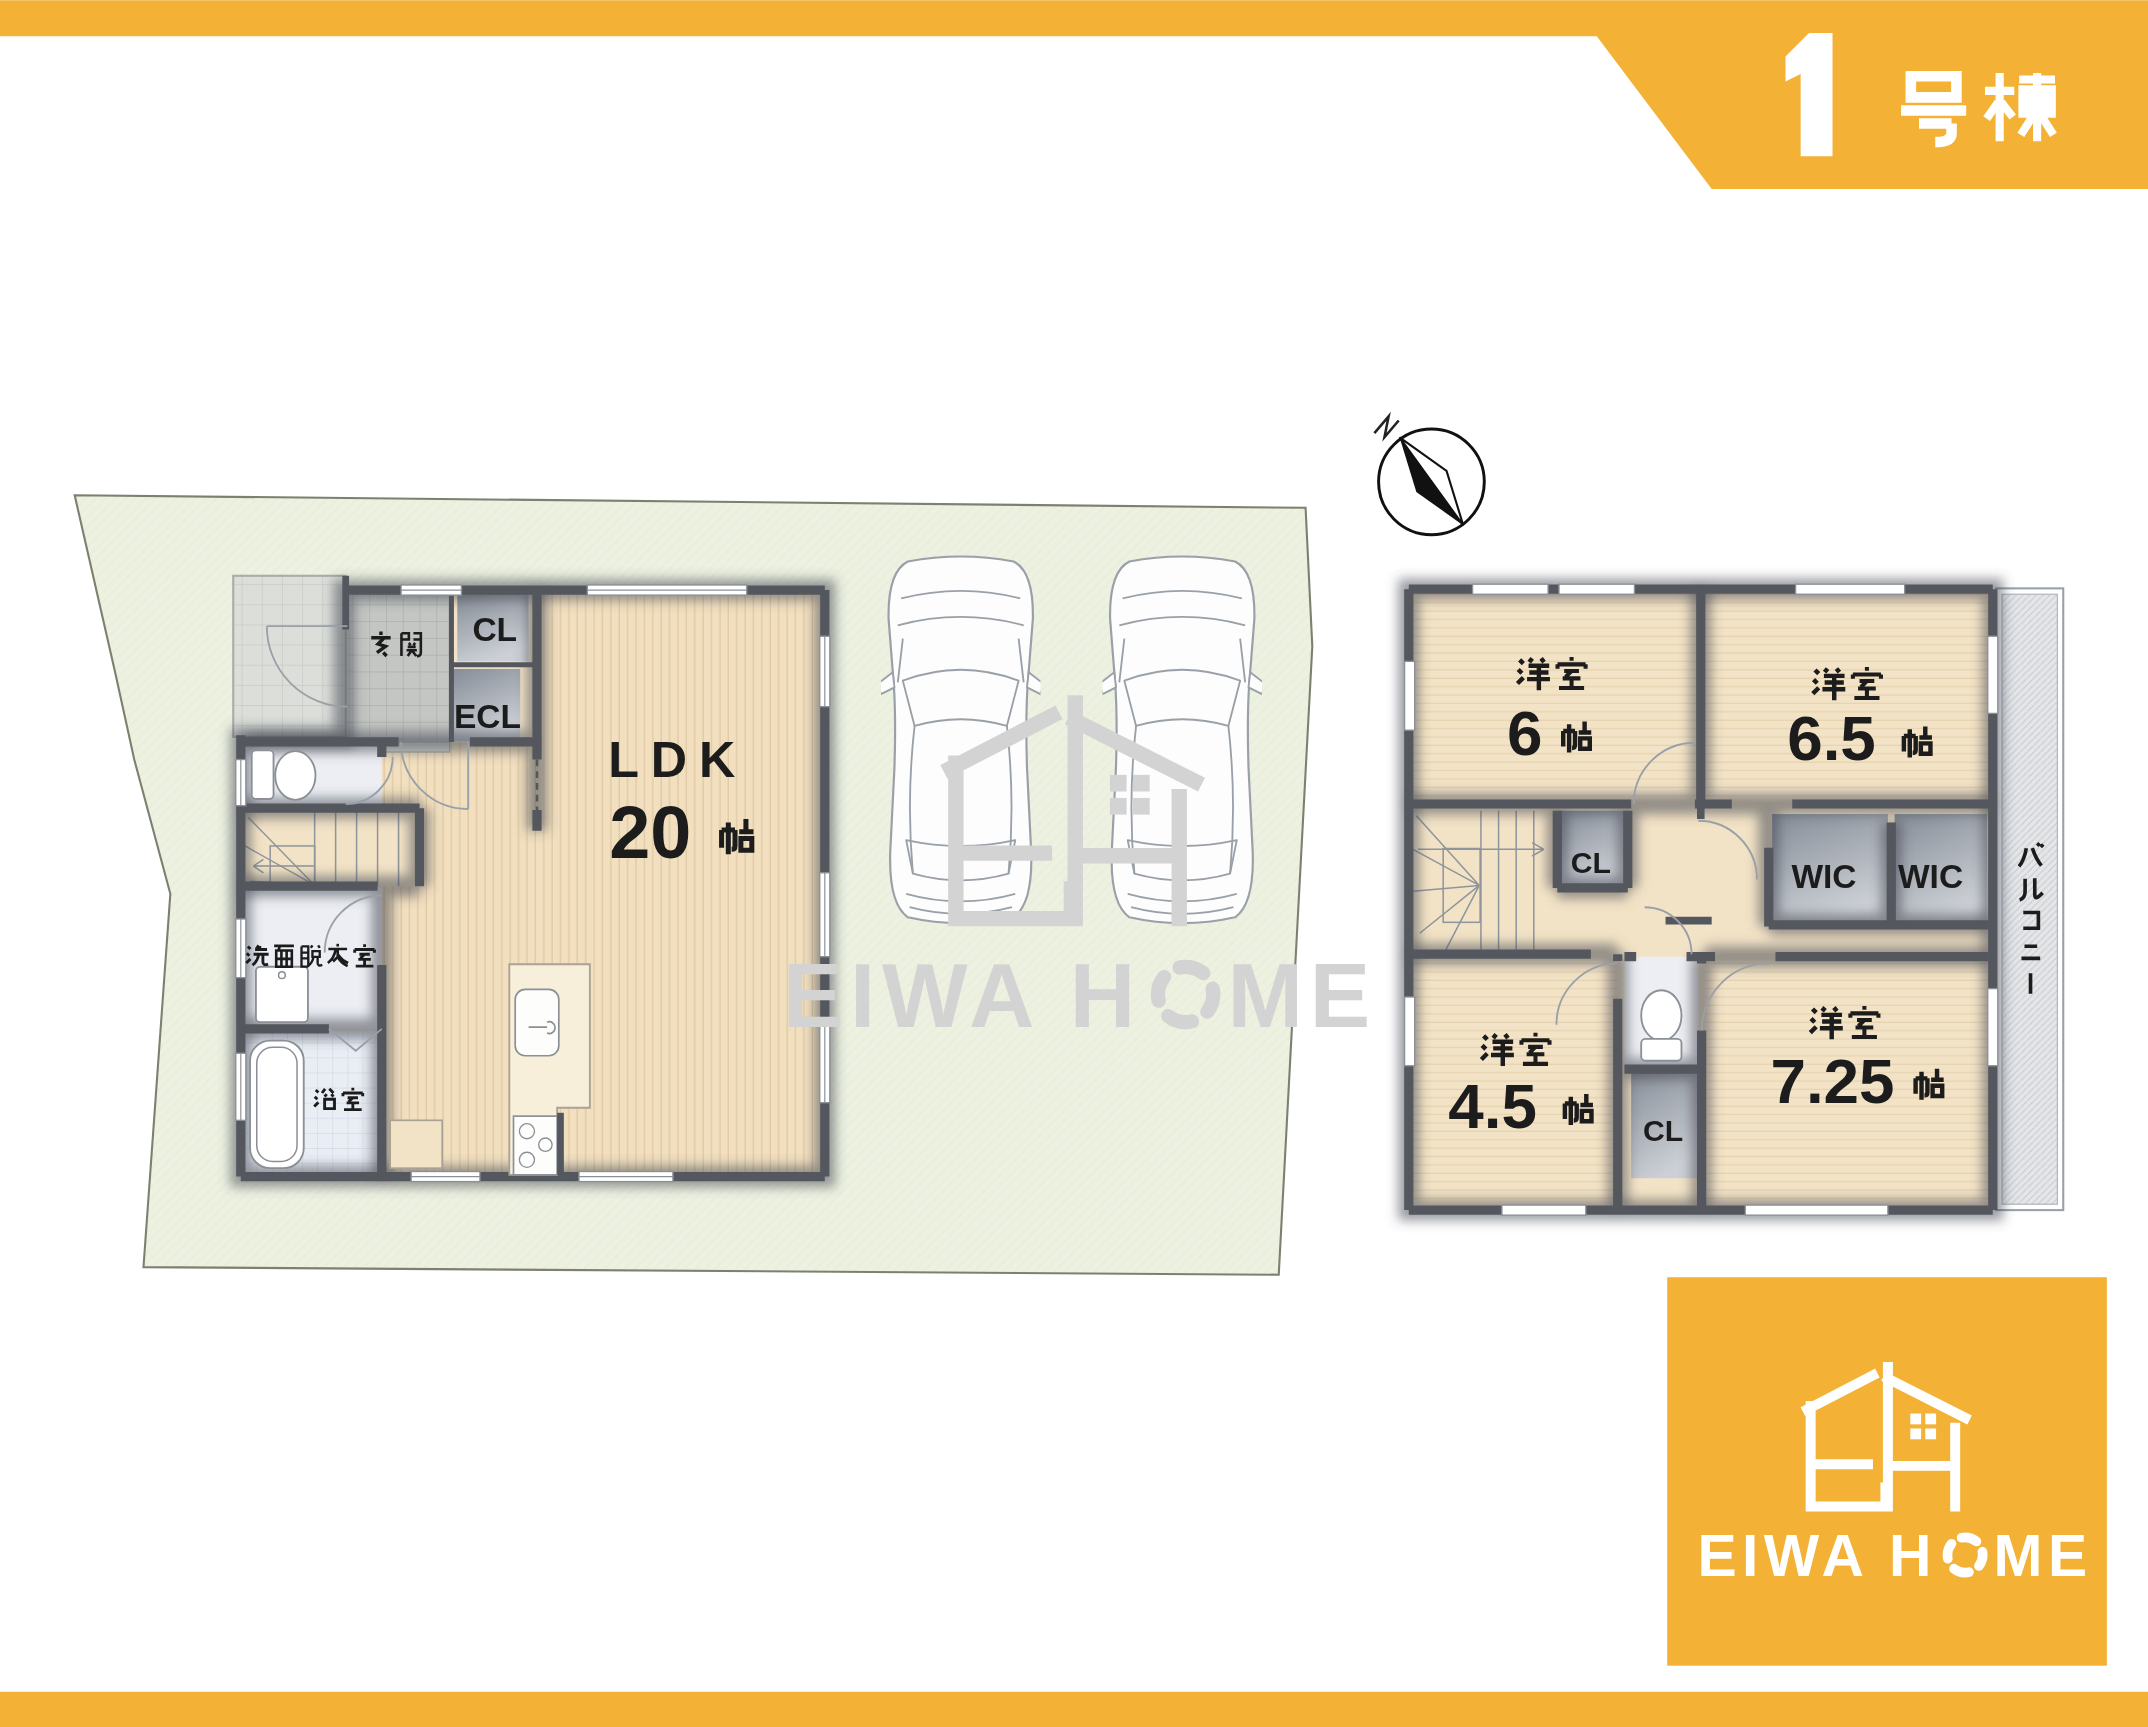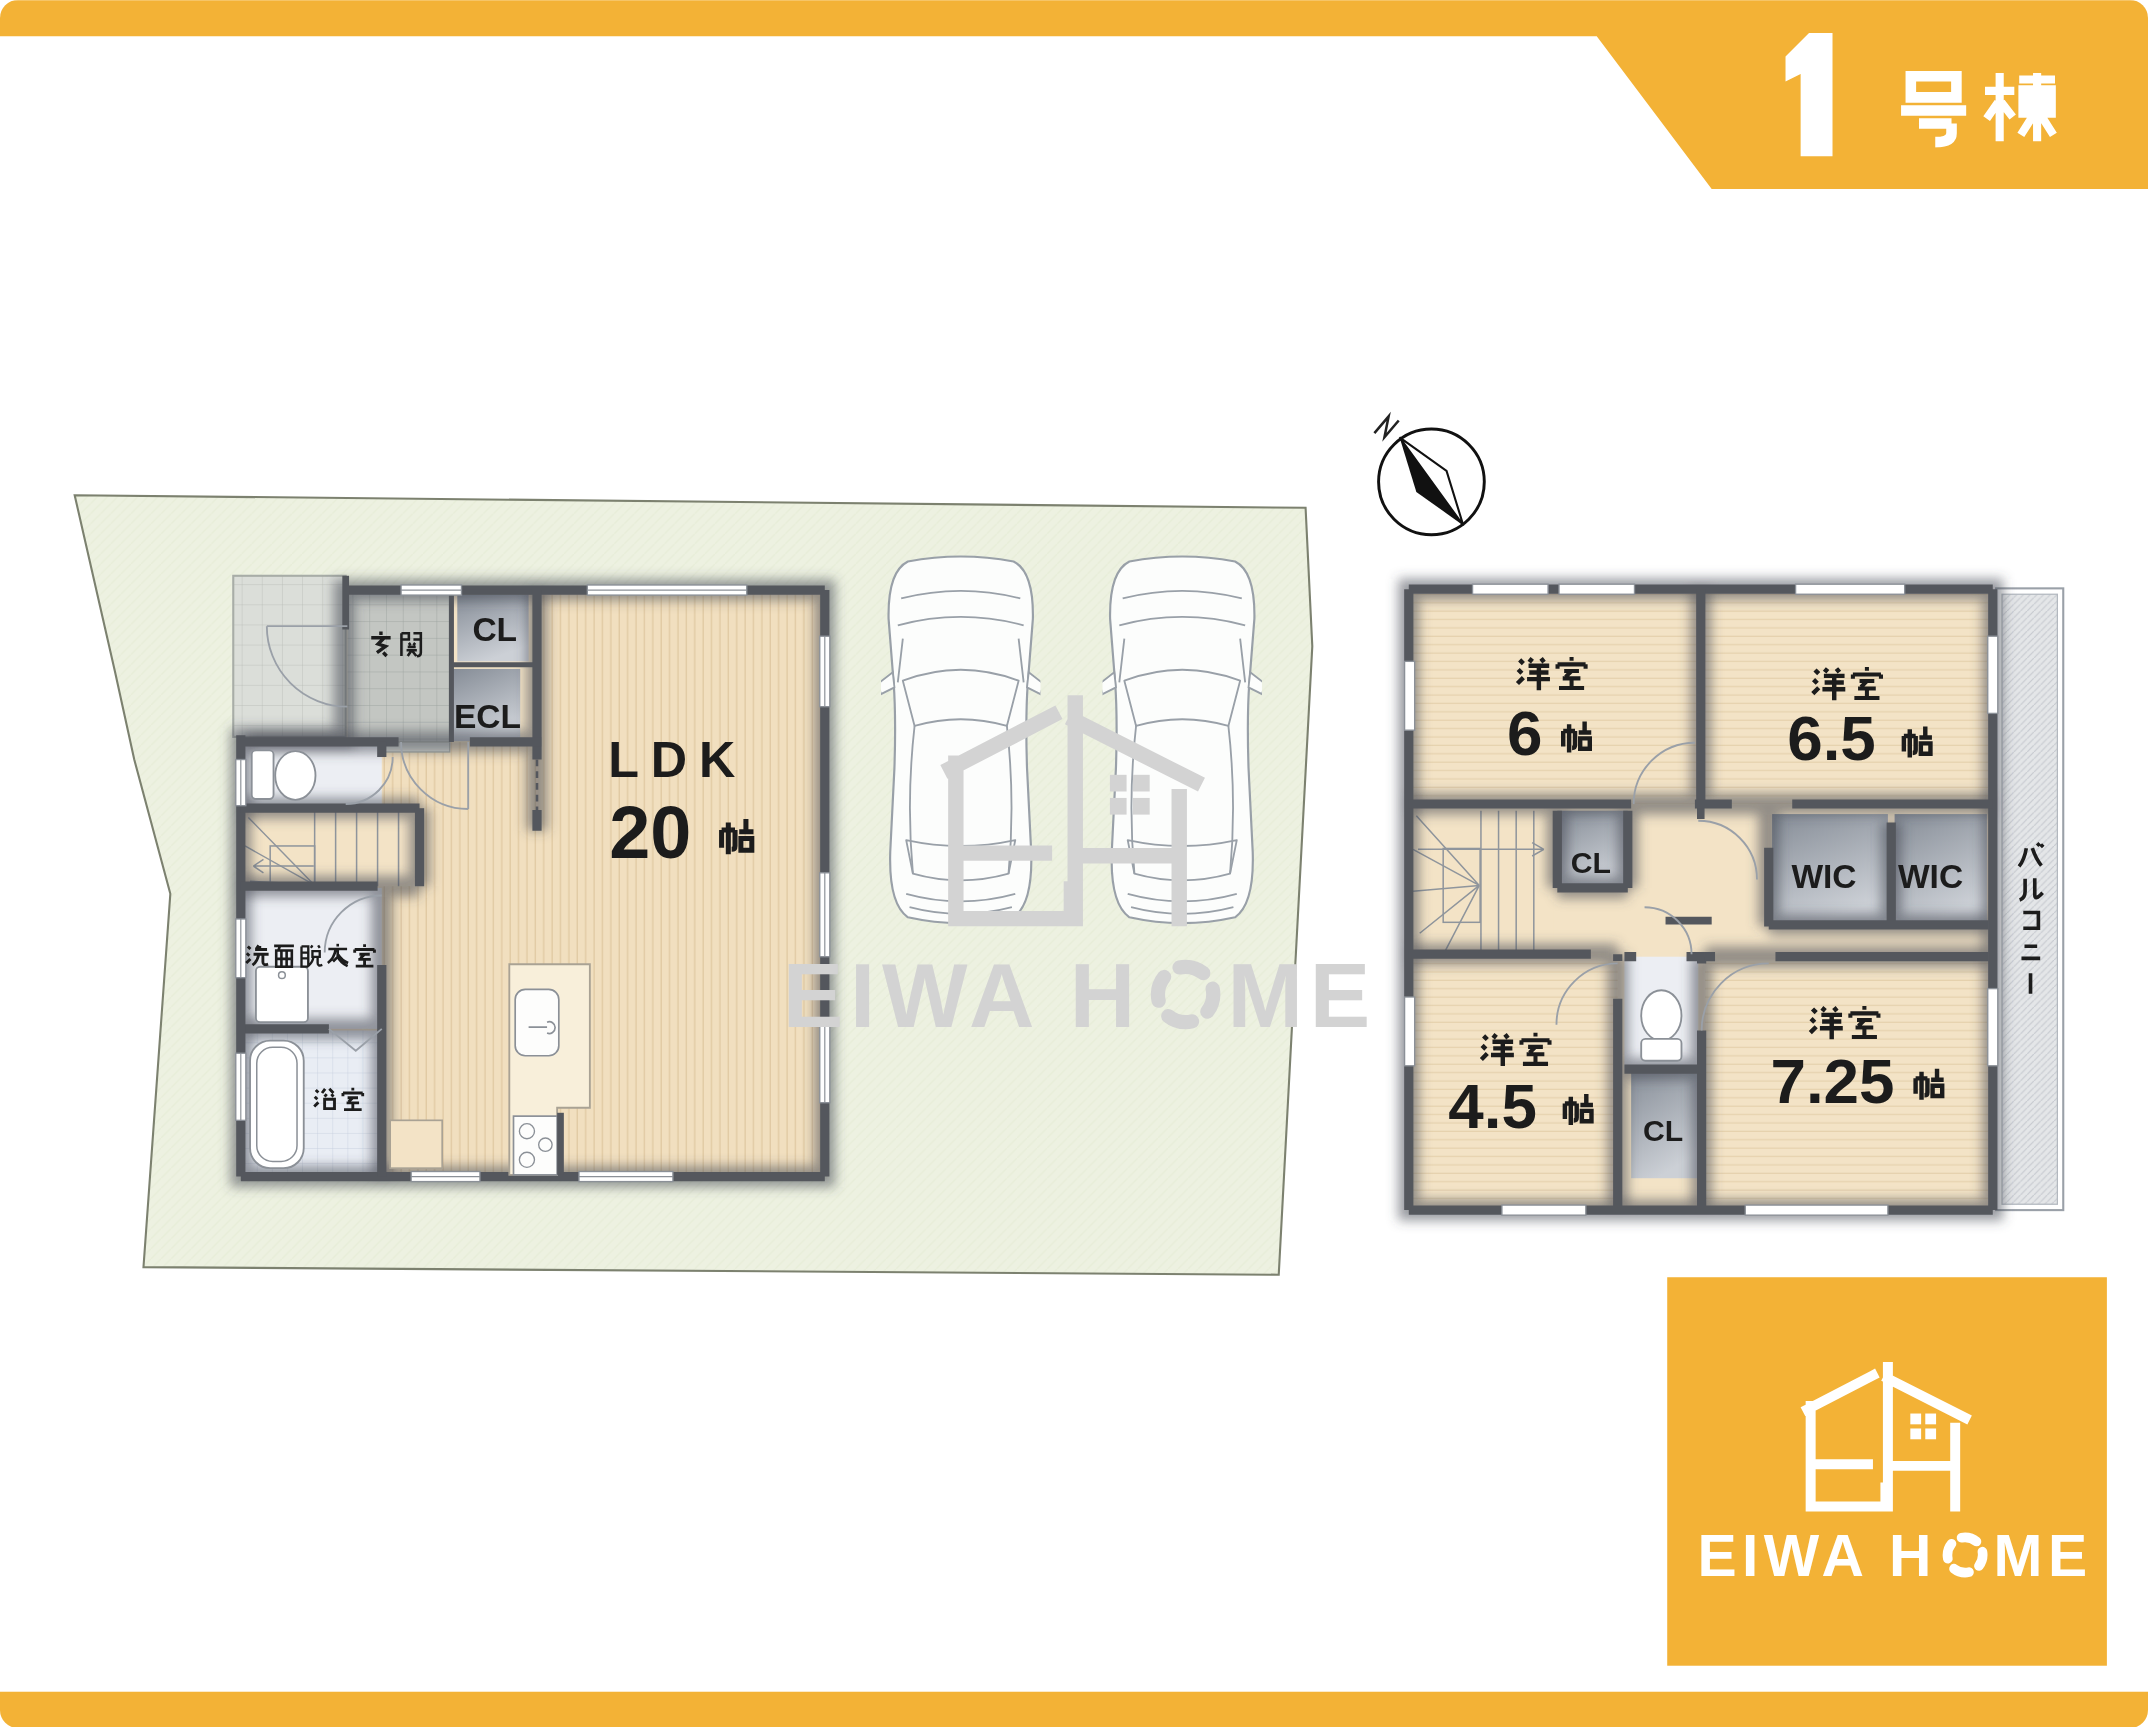--- a/index.html
+++ b/index.html
@@ -1,15 +1,15 @@
 <!DOCTYPE html>
 <html style="font-size:13.4px"><head><meta charset="utf-8">
 <style>
 html,body{margin:0;padding:0;background:#fff;}
-#page{position:relative;width:2148px;height:1728px;overflow:hidden;background:#ffffff;font-family:"Liberation Sans",sans-serif;border-radius:18px;}
+#page{position:relative;width:2148px;height:1728px;overflow:hidden;background:#ffffff;font-family:"Liberation Sans",sans-serif;}
 #page > svg{position:absolute;top:0;left:0;}
 </style></head>
 <body>
 <div id="page">
 <svg width="2148" height="1728" viewBox="0 0 2560 2059">
 <defs>
 <filter id="soft" x="-40%" y="-40%" width="180%" height="180%">
           <feGaussianBlur stdDeviation="7"></feGaussianBlur>
         </filter>
 <filter id="soft2" x="-40%" y="-40%" width="180%" height="180%">

